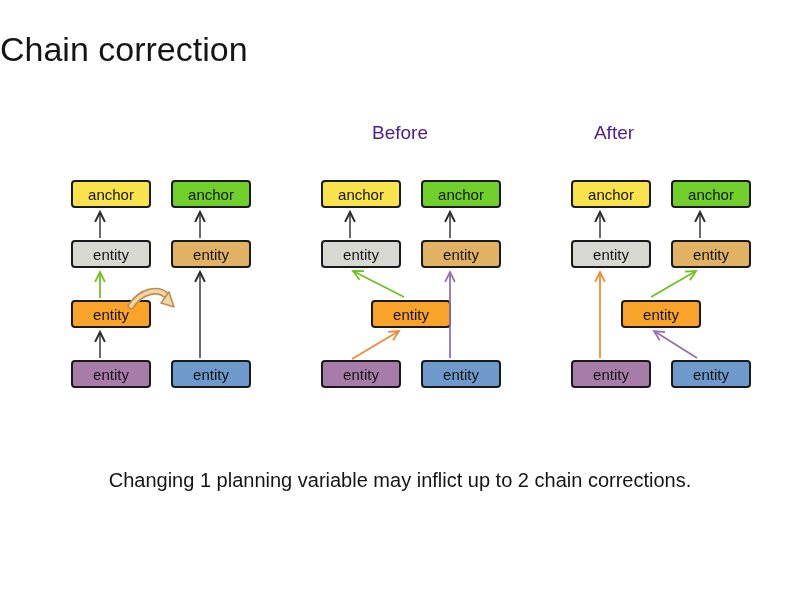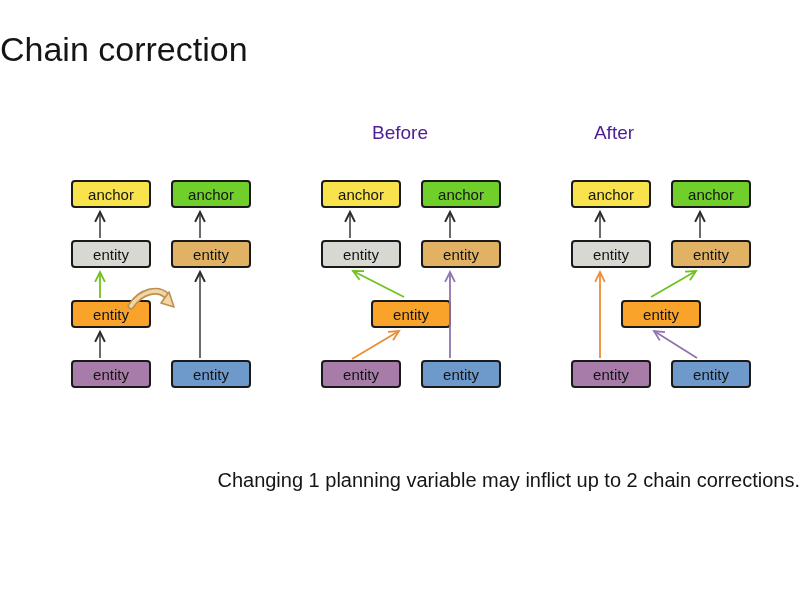--- a/index.html
+++ b/index.html
@@ -11,21 +11,21 @@
     position:absolute; top:31px; left:0; width:800px; text-align:left;
     font-size:34px; line-height:1.1; color:#151515;
   }
   .group-label {
     position:absolute; width:120px; text-align:center;
     font-size:19px; color:#4c1d95;
   }
   #lbl-before { left:340px; top:122px; }
   #lbl-after  { left:554px; top:122px; }
   .caption {
-    position:absolute; top:469px; left:0; width:800px; text-align:right;
+    position:absolute; top:469px; left:0; width:800px; text-align:center;
     font-size:20px; color:#151515;
   }
   .node {
     position:absolute; box-sizing:border-box;
     border:2px solid #1a1a1a; border-radius:4px;
     display:flex; align-items:center; justify-content:center;
     font-size:15px; color:#141414;margin-left:11px;
   }
   #arrows {
     position:absolute; left:0; top:0; width:800px; height:600px;

